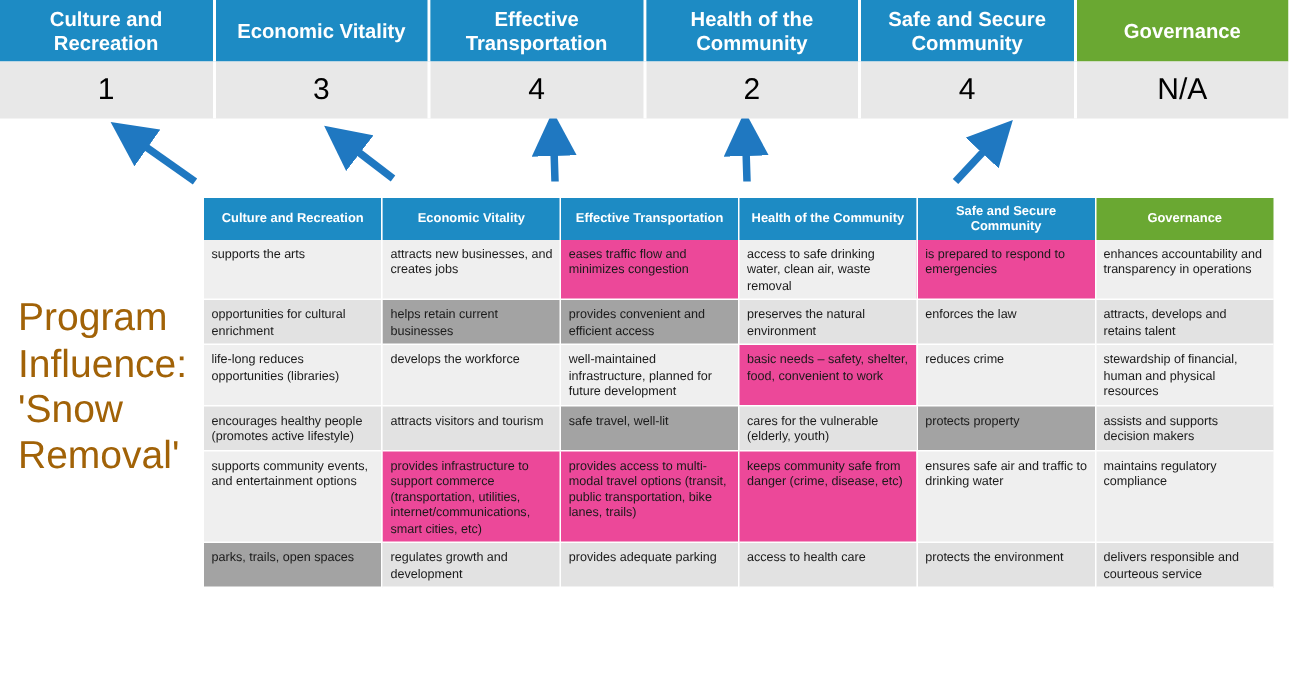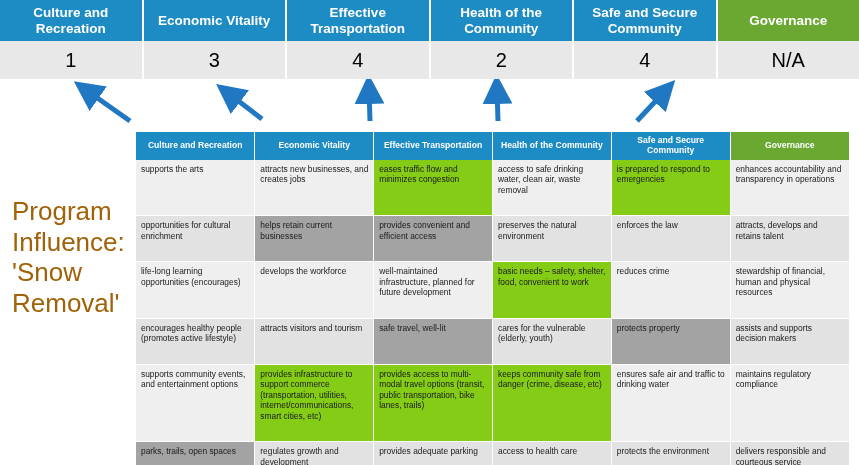--- a/index.html
+++ b/index.html
@@ -102,28 +102,28 @@
     line-height: 1.15;
     border-right: 1px solid #ffffff;
     height: 22px;
     box-sizing: border-box;
   }
   #matrix th:last-child { border-right: none; }
   #matrix td {
     font-size: 8.4px;
     color: #1a1a1a;
     vertical-align: top;
-    padding: 4px 4px 20px 5px;
+    padding: 4px 4px 4px 5px;
     line-height: 1.25;
     border-right: 1px solid #ffffff;
     border-bottom: 1px solid #ffffff;
     background: #efefef;
   }
   #matrix td:last-child { border-right: none; }
-  #matrix td.hl { background: #84cc16; }
+  #matrix td.hl { background: #ec4899; }
   #matrix td.empty { background: #ffffff; }
   #matrix tr.shade td { background: #e2e2e2; }
   #matrix tr.shade td.hl { background: #a3a3a3; }
   #matrix tr.shade td.empty { background: #ffffff; }
 </style>
 </head>
 <body>
 
 <div id="top-header">
     <div class="hcell" style="background: rgb(29, 139, 196);">Culture and Recreation</div>
@@ -182,21 +182,21 @@
       </tr>
       <tr class="shade">
         <td>opportunities for cultural enrichment</td>
         <td class="hl">helps retain current businesses</td>
         <td class="hl">provides convenient and efficient access</td>
         <td>preserves the natural environment</td>
         <td>enforces the law</td>
         <td>attracts, develops and retains talent</td>
       </tr>
       <tr>
-        <td>life-long learning opportunities (encourages)</td>
+        <td>life-long reduces opportunities (libraries)</td>
         <td>develops the workforce</td>
         <td>well-maintained infrastructure, planned for future development</td>
         <td class="hl">basic needs – safety, shelter, food, convenient to work</td>
         <td>reduces crime</td>
         <td>stewardship of financial, human and physical resources</td>
       </tr>
       <tr class="shade">
         <td>encourages healthy people (promotes active lifestyle)</td>
         <td>attracts visitors and tourism</td>
         <td class="hl">safe travel, well-lit</td>

